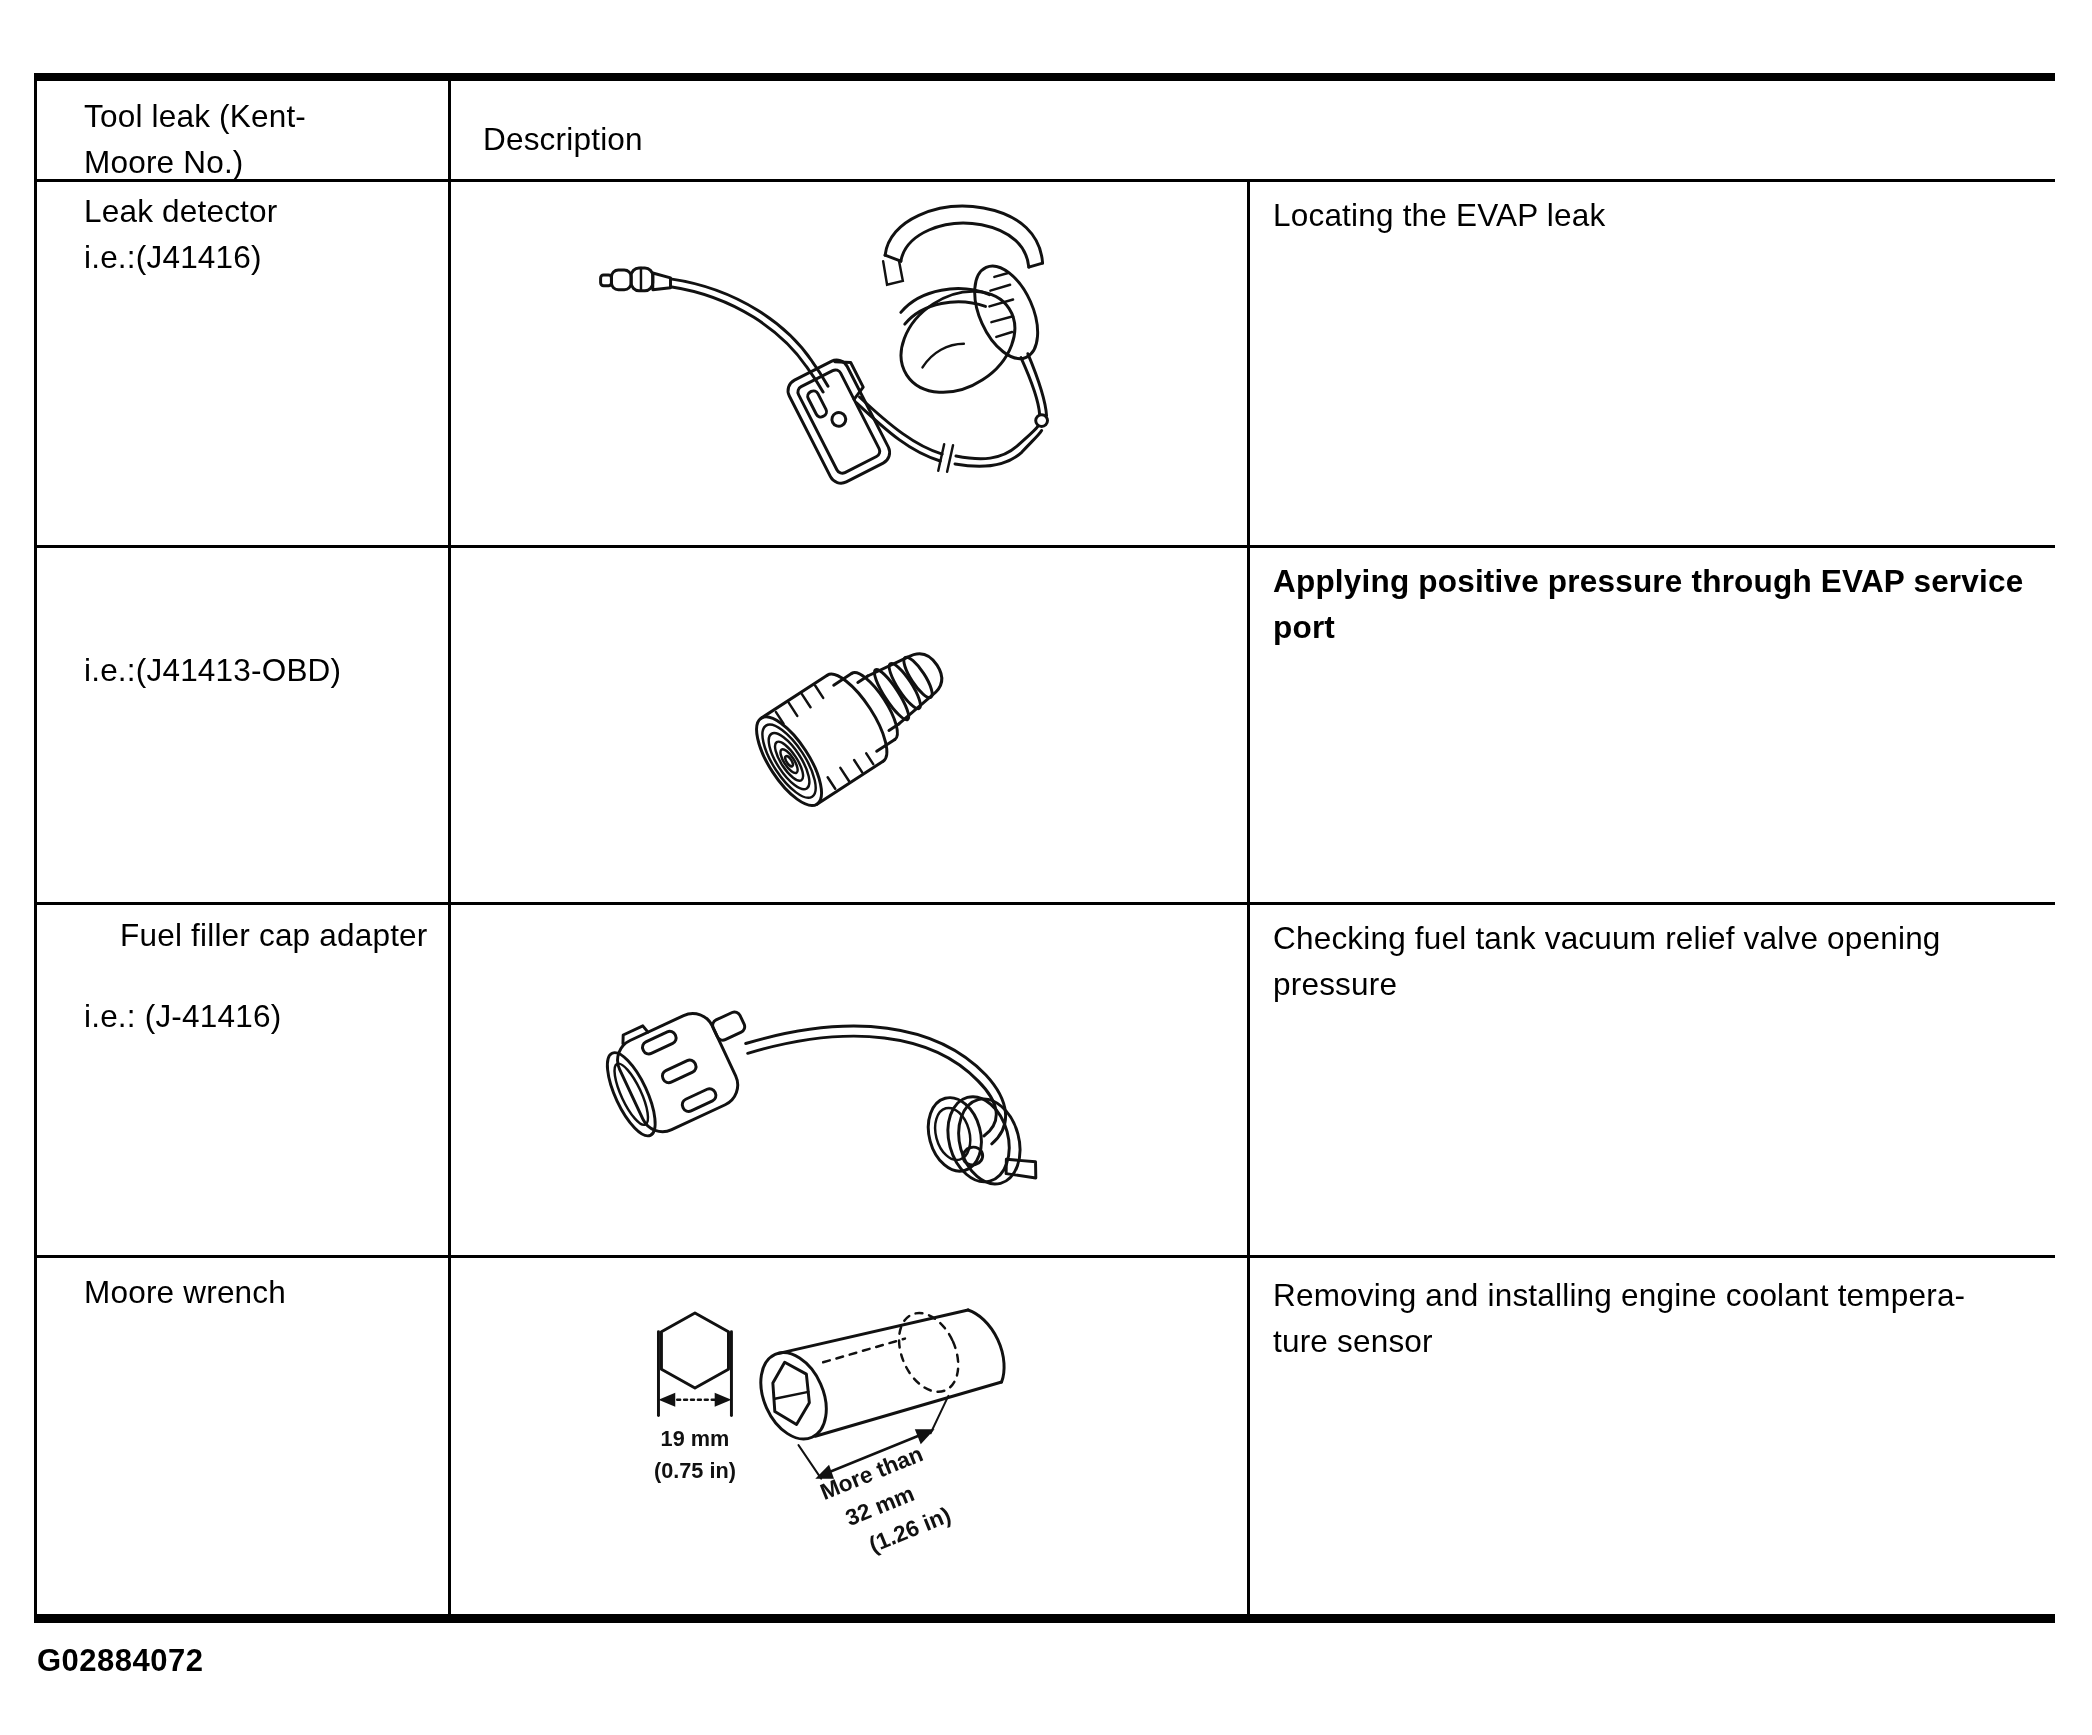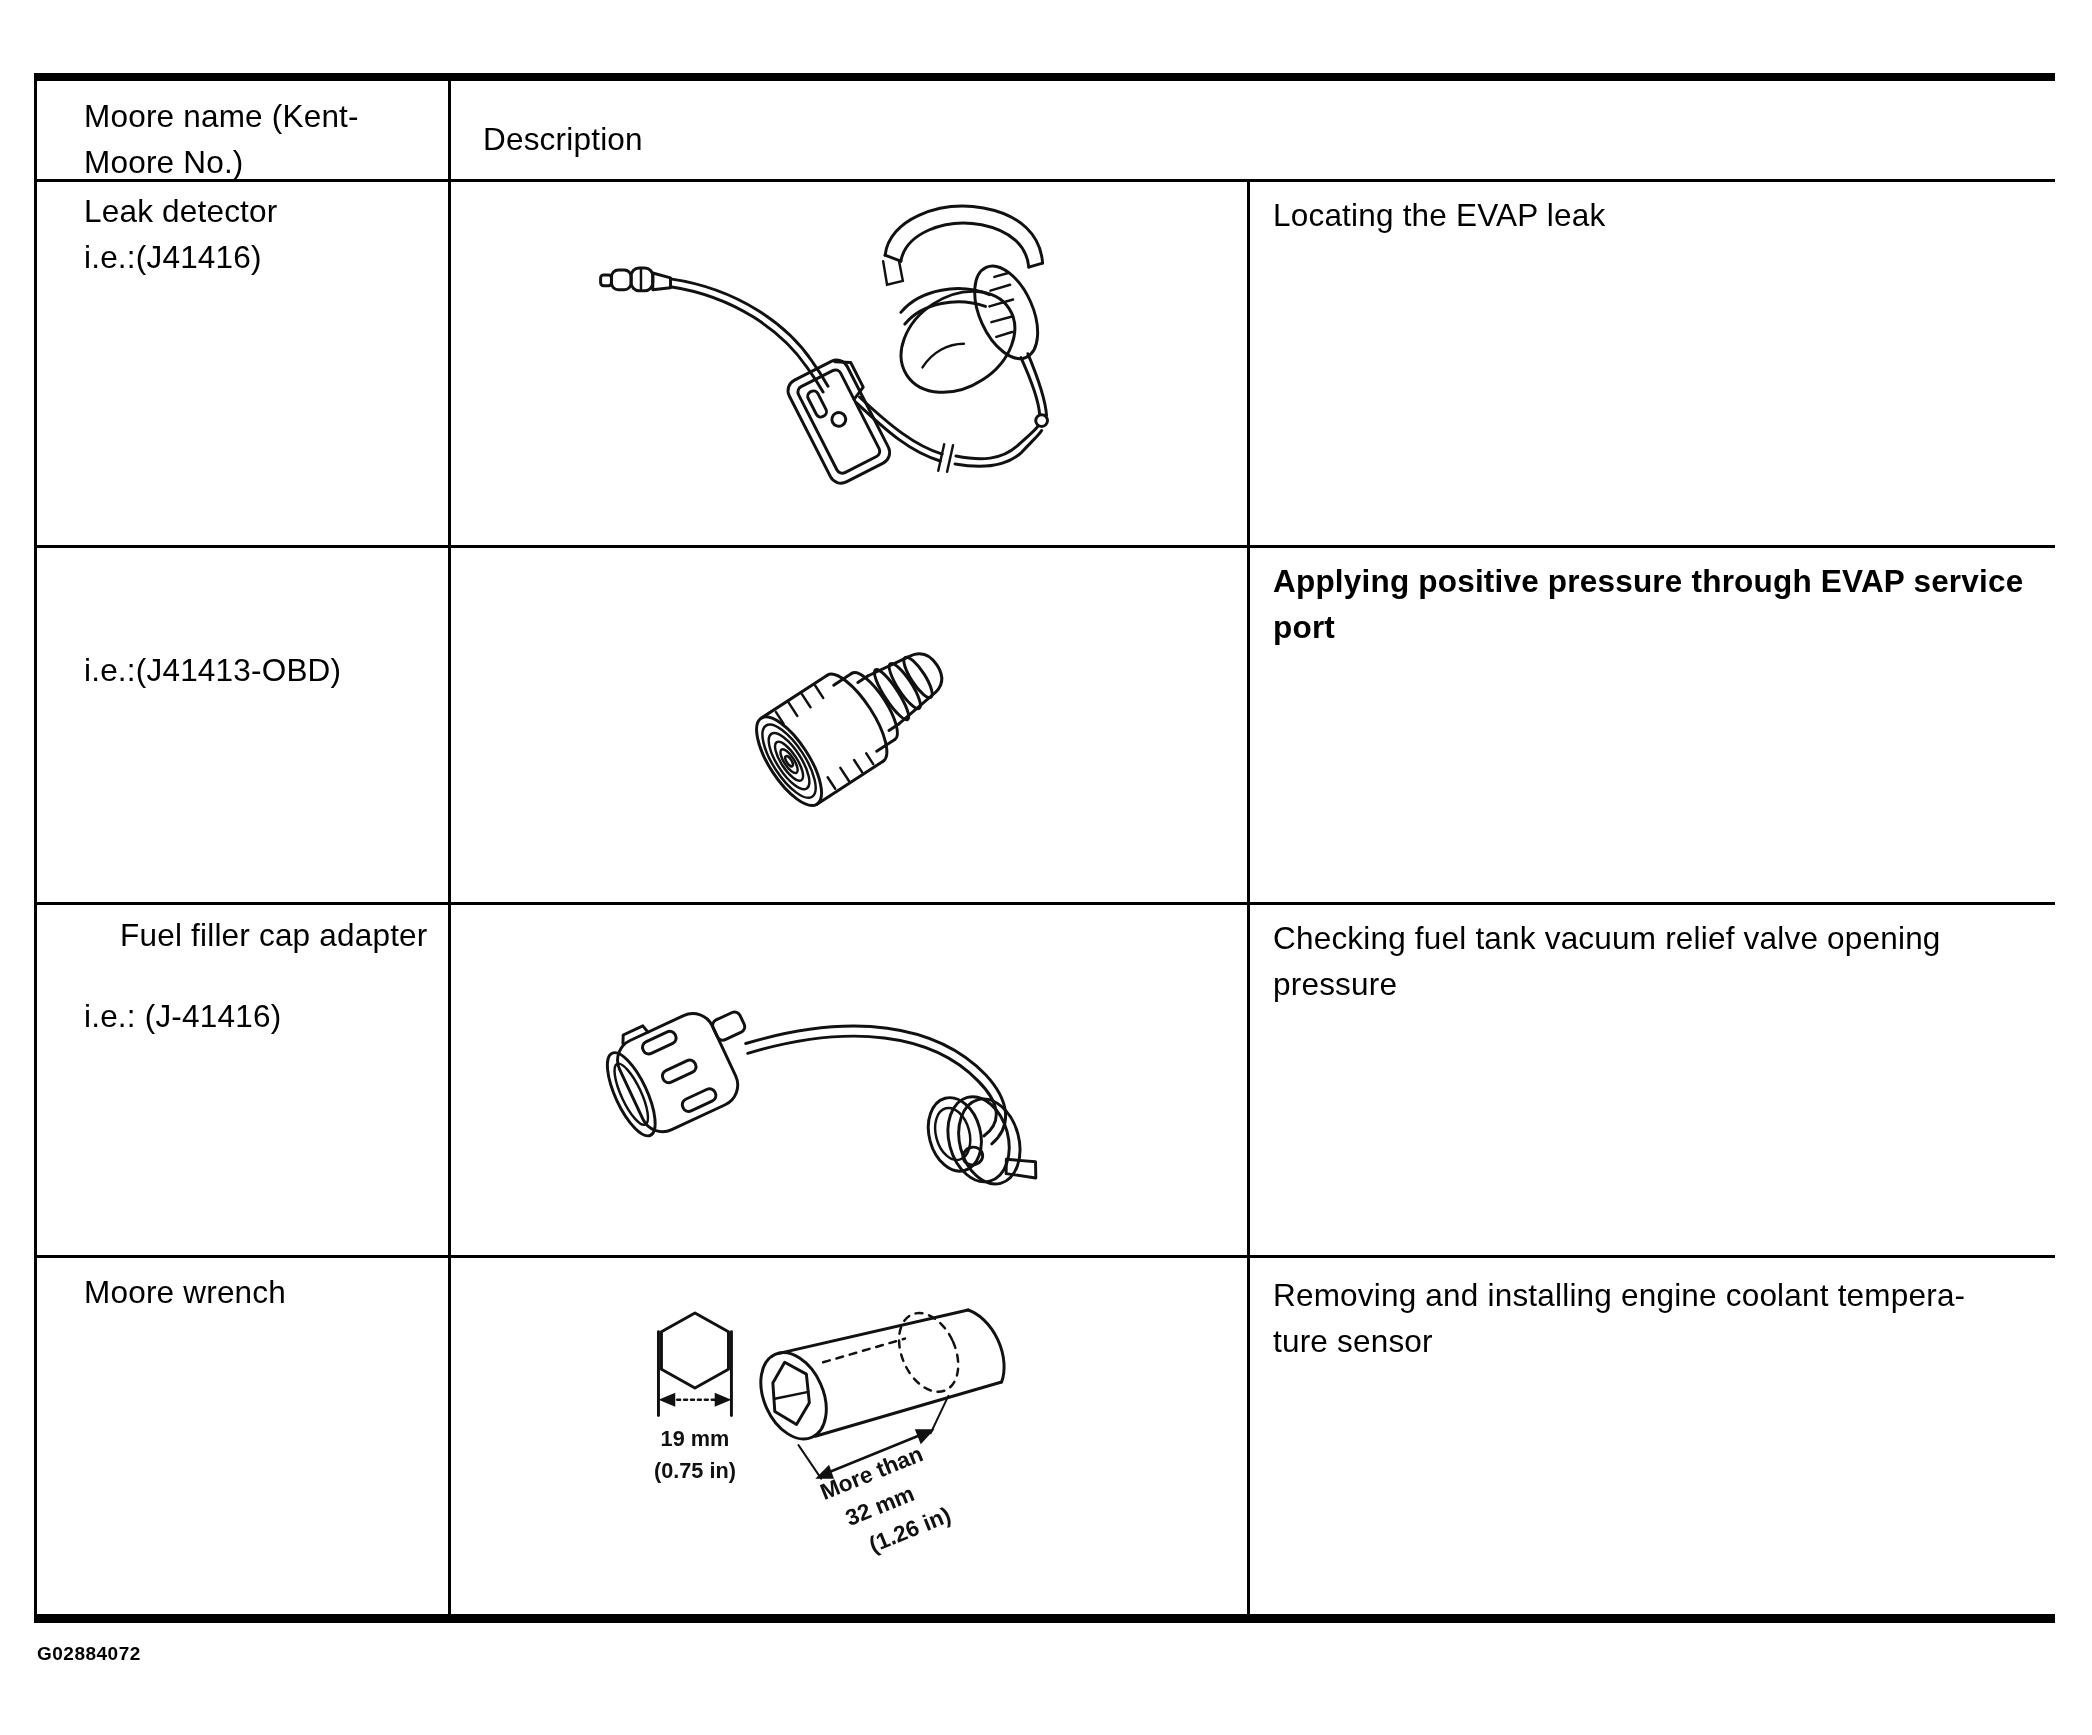--- a/index.html
+++ b/index.html
@@ -6,21 +6,21 @@
   .page {
     position:relative; width:2092px; height:1736px; background:#ffffff;
     font-family:"Liberation Sans", sans-serif; color:#000; overflow:hidden;
   }
   .hline, .vline { position:absolute; background:#000; }
   .t {
     position:absolute; font-size:31.5px; line-height:46px; color:#000;
     white-space:pre-line; letter-spacing:0.2px;
   }
   .desc { max-width:778px; }
-  .figcode { position:absolute; font-size:19px; font-weight:bold; letter-spacing:0.5px; }
+  .figcode { position:absolute; font-size:31px; font-weight:bold; letter-spacing:0.5px; }
   svg { position:absolute; }
   svg * { vector-effect:none; }
   .ln { stroke:#111; stroke-width:3; fill:none; stroke-linecap:round; stroke-linejoin:round; }
   .ln25 { stroke:#111; stroke-width:2.5; fill:none; stroke-linecap:round; }
   .ln2 { stroke:#111; stroke-width:2; fill:none; stroke-linecap:round; }
   .fl { fill:#111; stroke:none; }
   .dimtext { font-family:"Liberation Sans", sans-serif; font-weight:bold; fill:#111; }
 </style>
 </head>
 <body>
@@ -30,21 +30,21 @@
   <div class="hline" style="left:34px;top:73px;width:2021px;height:7.9px;"></div>
   <div class="hline" style="left:34px;top:179px;width:2021px;height:3px;"></div>
   <div class="hline" style="left:34px;top:545px;width:2021px;height:3px;"></div>
   <div class="hline" style="left:34px;top:902px;width:2021px;height:3px;"></div>
   <div class="hline" style="left:34px;top:1255px;width:2021px;height:3px;"></div>
   <div class="hline" style="left:34px;top:1614px;width:2021px;height:8.9px;"></div>
   <div class="vline" style="left:34px;top:73px;width:3px;height:1550px;"></div>
   <div class="vline" style="left:448px;top:73px;width:3px;height:1550px;"></div>
   <div class="vline" style="left:1247px;top:179px;width:3px;height:1443px;"></div>
 
-  <div class="t" style="left:84px;top:93px;">Moore name (Kent-
+  <div class="t" style="left:84px;top:93px;">Tool leak (Kent-
 Moore No.)</div>
   <div class="t" style="left:483px;top:116px;">Description</div>
 
   <div class="t" style="left:84px;top:188px;">Leak detector</div>
   <div class="t" style="left:84px;top:234px;">i.e.:(J41416)</div>
   <div class="t desc" style="left:1273px;top:192px;">Locating the EVAP leak</div>
 
   <svg style="left:576px;top:192px;" width="630" height="345" viewBox="0 0 640 350">
 
     <rect class="ln" x="25" y="84" width="11" height="11" rx="3"></rect>

